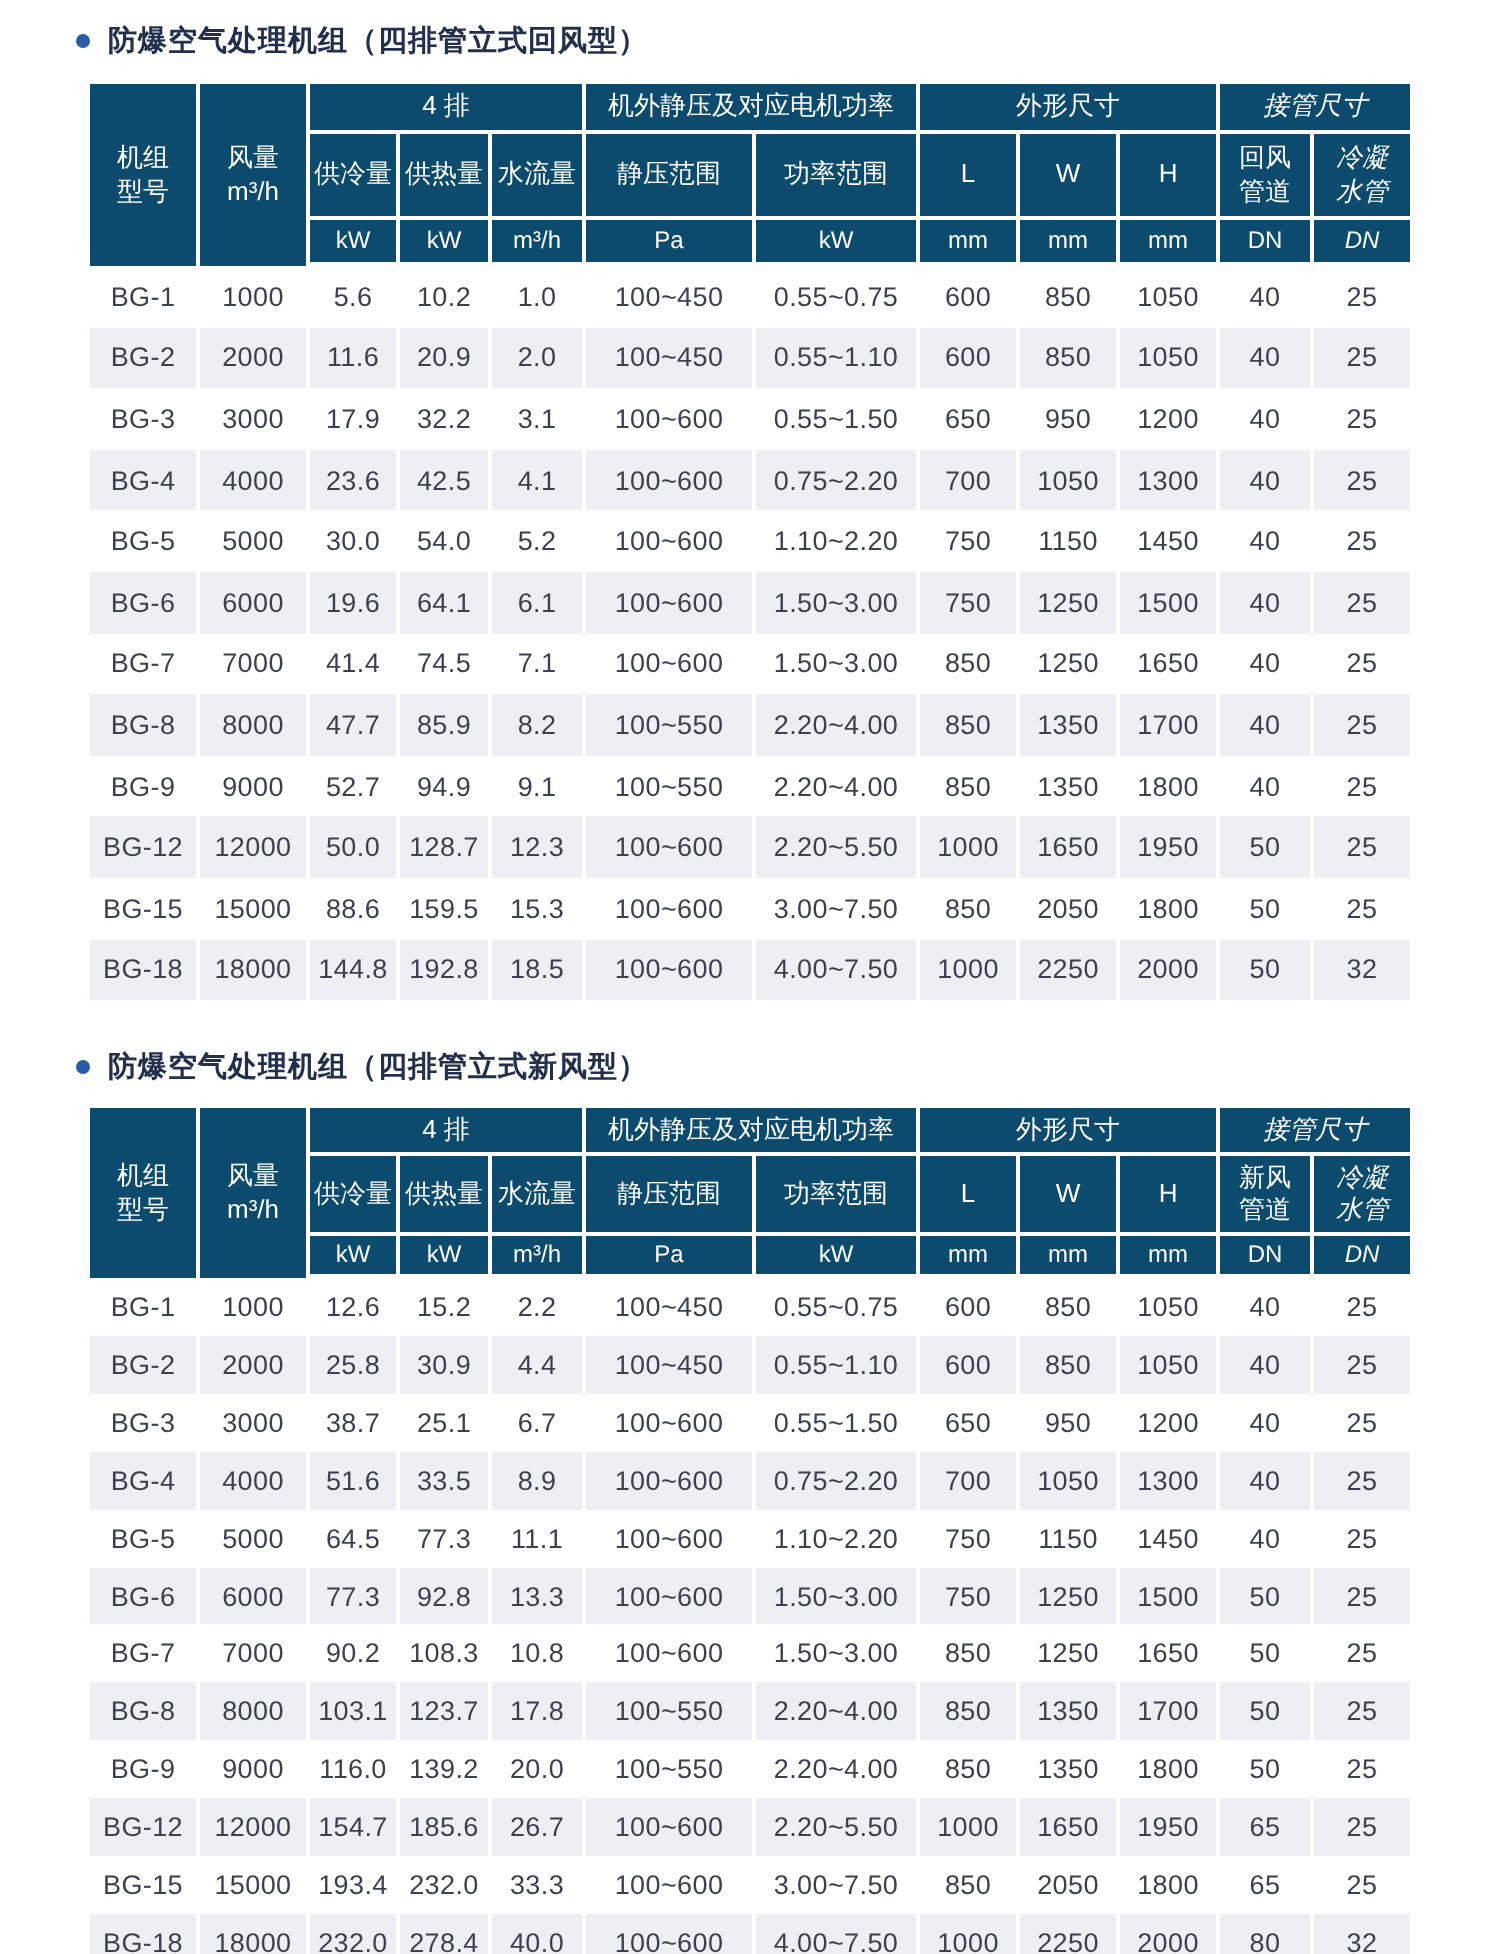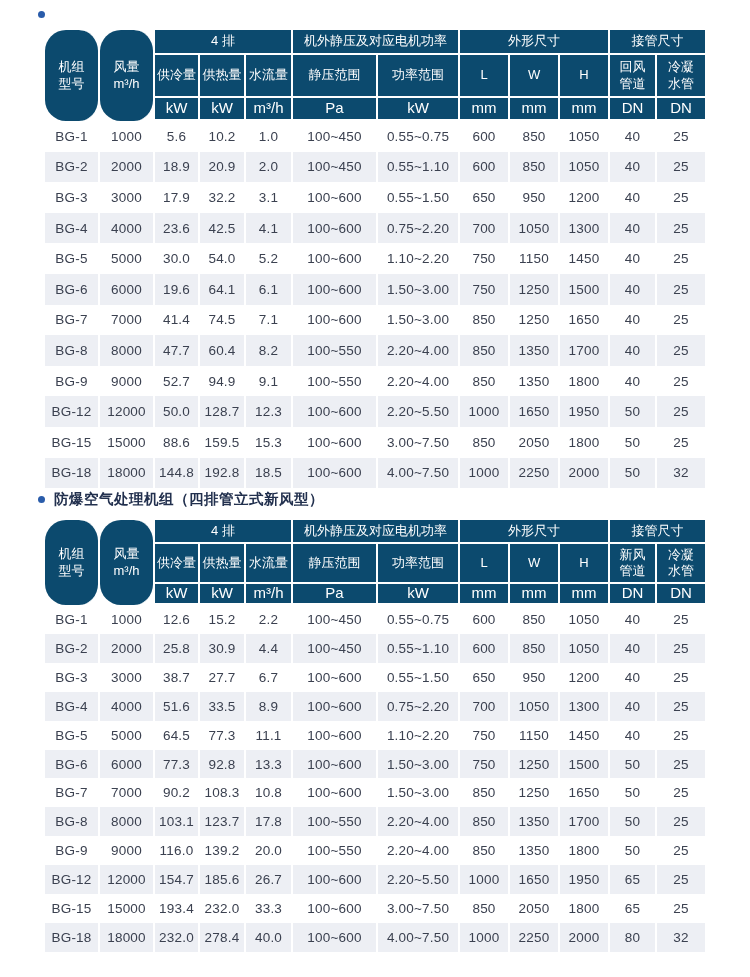--- a/index.html
+++ b/index.html
@@ -3,58 +3,59 @@
 <meta charset="utf-8">
 <style>
   * { margin:0; padding:0; box-sizing:border-box; }
   html,body { width:750px; background:#ffffff; overflow:hidden;
     font-family:"Liberation Sans","DejaVu Sans",sans-serif; }
   body { height:977px; position:relative; }
   .page { padding:0 45px; }
 
   .title-row { display:flex; align-items:center; gap:9px; margin-left:-7px; }
   .title-row.first { padding-top:11px; margin-bottom:12px; }
-  .title-row.second { margin-top:2px; margin-bottom:11px; }
+  .title-row.second { margin-top:24px; margin-bottom:11px; }
   .bullet { width:7px; height:7px; border-radius:50%; background:#2a5caa; flex:0 0 auto; }
   .sec-title { font-size:14.5px; font-weight:bold; color:#22304e; letter-spacing:0.5px; }
 
   table.spec { width:660px; table-layout:fixed; border-collapse:separate; border-spacing:0; }
   table.spec th, table.spec td { box-sizing:border-box; text-align:center; vertical-align:middle; }
 
   thead th {
     background:#0c4a6e; color:#ffffff; font-weight:normal;
     font-size:13px; line-height:1.25; white-space:pre-line;
     border-right:2px solid #ffffff; border-bottom:2px solid #ffffff;
   }
-  thead tr th:last-child { border-right:none; }
-  thead th.rspan { border-bottom:none;border-radius:21px; }
+  thead tr th:last-child { border-right:none;font-style:italic; }
+  thead th.rspan { border-bottom:none; }
   .t1 thead tr.grp th { height:25px; }
   .t1 thead tr.lbl th { height:43px; }
   .t1 thead tr.unit th { height:23px; }
   .t2 thead tr.grp th { height:24px; }
   .t2 thead tr.lbl th { height:40px; }
   .t2 thead tr.unit th { height:21px; }
-  thead tr.unit th { font-size:15px;margin-left:12px; }
+  thead tr.unit th { font-size:12px;margin-left:12px; }
 
   tbody td {
     font-size:13.5px; color:#3b4150; letter-spacing:0.2px;
     border-right:2px solid #ffffff;
   }
   tbody tr td:last-child { border-right:none;margin-top:32px; }
   tbody tr:nth-child(even) td { background:#edeff4; }
   .t1 tbody tr { height:30.6px; }
   .t2 tbody tr { height:28.9px; }
 </style>
 </head>
 <body>
 
 <div class="page">
 
   <div class="title-row first">
     <span class="bullet"></span>
+    <span class="sec-title">防爆空气处理机组（四排管立式回风型）</span>
   </div>
 
   <table class="spec t1">
     <colgroup>
       <col style="width:55px">
         <col style="width:55px">
       <col style="width:45px">
         <col style="width:46px">
         <col style="width:47px">
       <col style="width:85px">
@@ -114,21 +115,21 @@
           <td>0.55~0.75</td>
           <td>600</td>
           <td>850</td>
           <td>1050</td>
           <td>40</td>
           <td>25</td>
         </tr>
         <tr>
           <td>BG-2</td>
           <td>2000</td>
-          <td>18.9</td>
+          <td>11.6</td>
           <td>20.9</td>
           <td>2.0</td>
           <td>100~450</td>
           <td>0.55~1.10</td>
           <td>600</td>
           <td>850</td>
           <td>1050</td>
           <td>40</td>
           <td>25</td>
         </tr>
@@ -199,21 +200,21 @@
           <td>850</td>
           <td>1250</td>
           <td>1650</td>
           <td>40</td>
           <td>25</td>
         </tr>
         <tr>
           <td>BG-8</td>
           <td>8000</td>
           <td>47.7</td>
-          <td>60.4</td>
+          <td>85.9</td>
           <td>8.2</td>
           <td>100~550</td>
           <td>2.20~4.00</td>
           <td>850</td>
           <td>1350</td>
           <td>1700</td>
           <td>40</td>
           <td>25</td>
         </tr>
         <tr>
@@ -359,21 +360,21 @@
           <td>600</td>
           <td>850</td>
           <td>1050</td>
           <td>40</td>
           <td>25</td>
         </tr>
         <tr>
           <td>BG-3</td>
           <td>3000</td>
           <td>38.7</td>
-          <td>27.7</td>
+          <td>25.1</td>
           <td>6.7</td>
           <td>100~600</td>
           <td>0.55~1.50</td>
           <td>650</td>
           <td>950</td>
           <td>1200</td>
           <td>40</td>
           <td>25</td>
         </tr>
         <tr>

